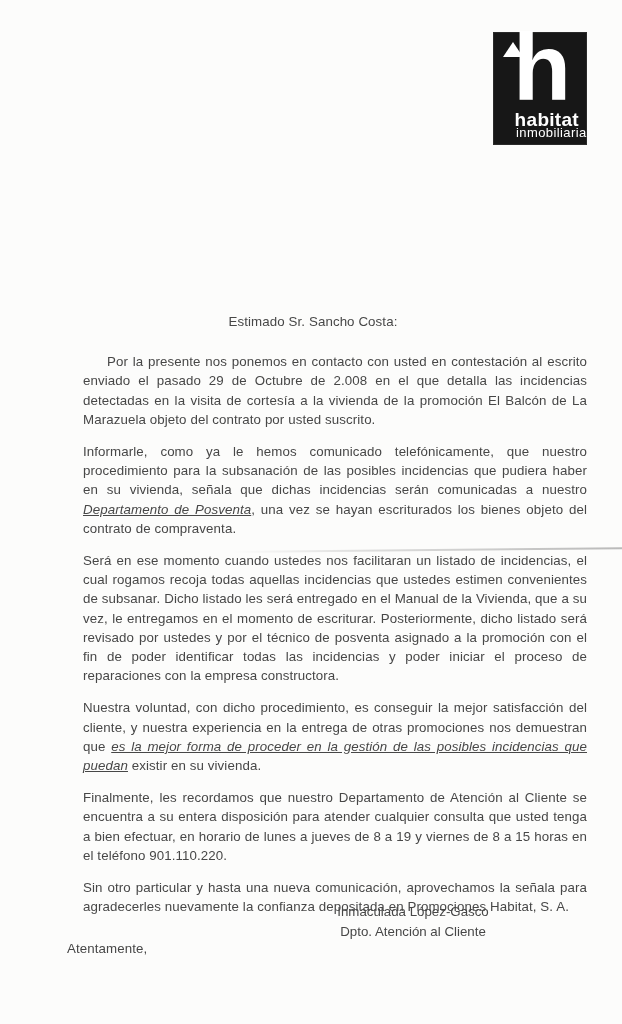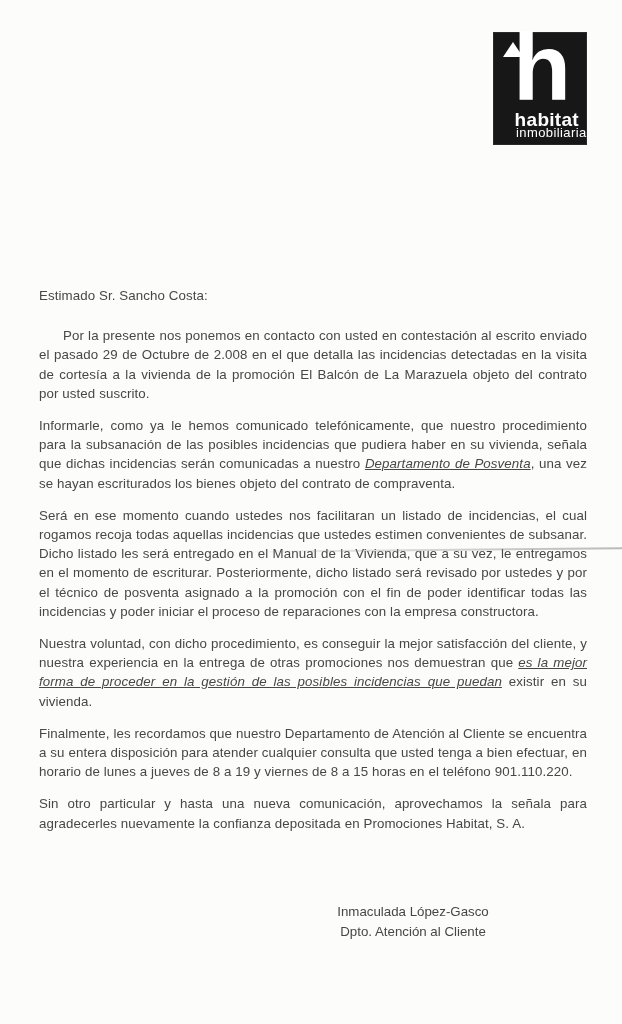--- a/index.html
+++ b/index.html
@@ -47,22 +47,22 @@
   
   .dateline {
     position:absolute; top:204px; right:44px;
     font-size:13.4px; color:#3e3e3e; letter-spacing:0.2px;
   }
   .content {
     position:absolute; top:286px; left:39px; width:548px;
     font-size:13.3px; line-height:19.2px;
     text-align:justify; color:#474747; letter-spacing:0.1px;
   }
-  .salutation { text-align:left; margin-bottom:21px; }
-  .para { margin-bottom:13px; }
+  .salutation { text-align:center; margin-bottom:21px;margin-top:26px; }
+  .para { margin-bottom:13px;margin-left:44px; }
   .para.indent { text-indent:24px; }
   .it { font-style:italic;text-decoration:underline; }
   .closing { margin-top:23px; padding-left:28px; text-align:left; }
   .signature {
     position:absolute; left:263px; top:902px; width:300px;
     text-align:center; font-size:13.3px; line-height:20px;
     color:#474747;
   }
   
   .crease {
@@ -91,20 +91,21 @@
   <div class="content">
     <div class="salutation">Estimado Sr. Sancho Costa:</div>
     <div id="paragraphs">
         <p class="para indent"><span>Por la presente nos ponemos en contacto con usted en contestación al escrito enviado el pasado 29 de Octubre de 2.008 en el que detalla las incidencias detectadas en la visita de cortesía a la vivienda de la promoción El Balcón de La Marazuela objeto del contrato por usted suscrito.</span></p>
         <p class="para"><span>Informarle, como ya le hemos comunicado telefónicamente, que nuestro procedimiento para la subsanación de las posibles incidencias que pudiera haber en su vivienda, señala que dichas incidencias serán comunicadas a nuestro </span><span class="it">Departamento de Posventa</span><span>, una vez se hayan escriturados los bienes objeto del contrato de compraventa.</span></p>
         <p class="para"><span>Será en ese momento cuando ustedes nos facilitaran un listado de incidencias, el cual rogamos recoja todas aquellas incidencias que ustedes estimen convenientes de subsanar. Dicho listado les será entregado en el Manual de la Vivienda, que a su vez, le entregamos en el momento de escriturar. Posteriormente, dicho listado será revisado por ustedes y por el técnico de posventa asignado a la promoción con el fin de poder identificar todas las incidencias y poder iniciar el proceso de reparaciones con la empresa constructora.</span></p>
         <p class="para"><span>Nuestra voluntad, con dicho procedimiento, es conseguir la mejor satisfacción del cliente, y nuestra experiencia en la entrega de otras promociones nos demuestran que </span><span class="it">es la mejor forma de proceder en la gestión de las posibles incidencias que puedan</span><span> existir en su vivienda.</span></p>
         <p class="para"><span>Finalmente, les recordamos que nuestro Departamento de Atención al Cliente se encuentra a su entera disposición para atender cualquier consulta que usted tenga a bien efectuar, en horario de lunes a jueves de 8 a 19 y viernes de 8 a 15 horas en el teléfono 901.110.220.</span></p>
         <p class="para"><span>Sin otro particular y hasta una nueva comunicación, aprovechamos la señala para agradecerles nuevamente la confianza depositada en Promociones Habitat, S. A.</span></p>
       </div>
+    <div class="closing">Atentamente,</div>
   </div>
 
   <div class="signature">
       <div class="sig-line">Inmaculada López-Gasco</div>
       <div class="sig-line">Dpto. Atención al Cliente</div>
     </div>
 
   <div class="crease"></div>
 
 </div>

